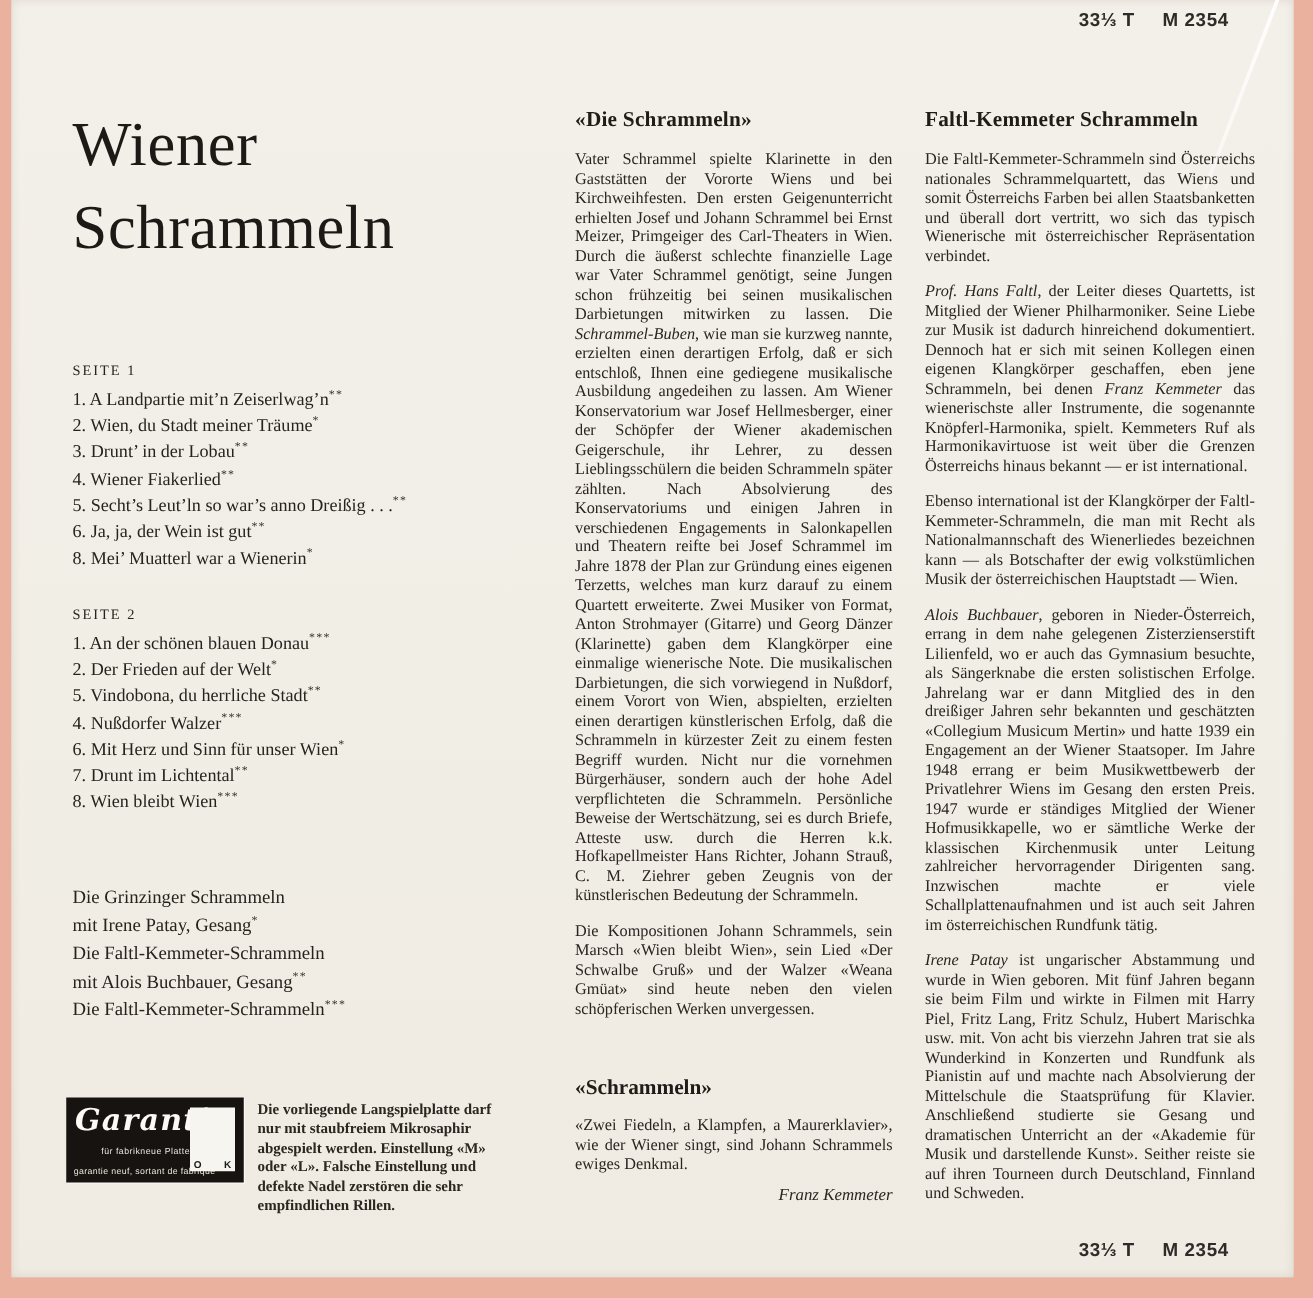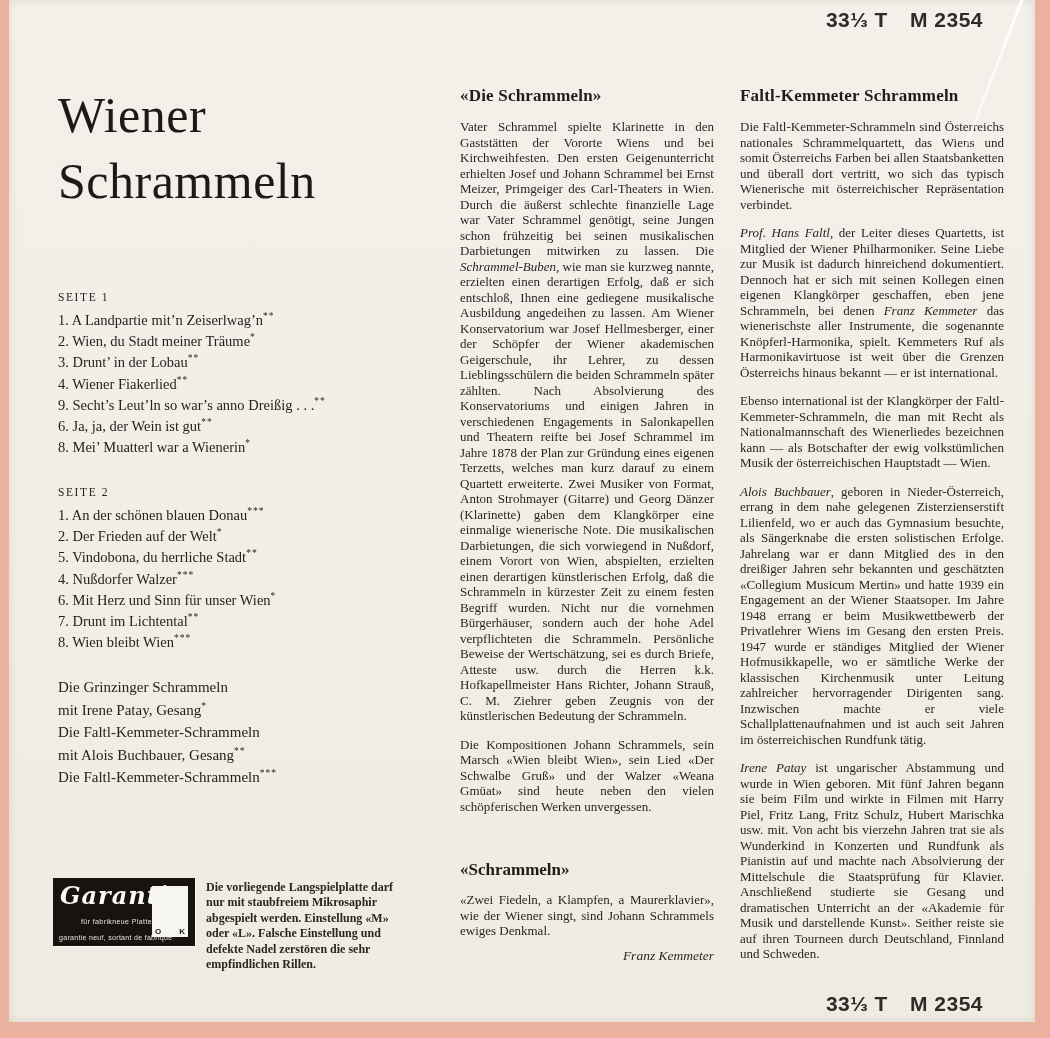--- a/index.html
+++ b/index.html
@@ -16,42 +16,42 @@
     background:linear-gradient(180deg,#f3f0ea 0%,#f1eee6 55%,#efebe2 100%);
     box-shadow:0 0 8px rgba(120,70,50,.15) inset;
   }
   .crease {
     position:absolute; right:22px; top:-12px; width:3px; height:175px;
     background:linear-gradient(180deg,rgba(255,255,255,.95),rgba(255,255,255,.45));
     transform:rotate(21deg); transform-origin:top center; z-index:5;
   }
   .catalog {
     position:absolute; font-family:"Liberation Sans", sans-serif;
-    font-weight:bold; font-size:21px; color:#2e2b28; letter-spacing:.5px;
+    font-weight:bold; font-size:15px; color:#2e2b28; letter-spacing:.5px;
   }
   .catalog-top { top:8px; right:52px; }
   .catalog-bottom { top:992px; right:52px; }
   .catnum { margin-left:22px; }
 
   .album-title {
     position:absolute; left:49px; top:82px;
     font-size:50px; line-height:66px; color:#1d1916; letter-spacing:.5px;
   }
   .side-label {
     position:absolute; left:49px; font-size:11.5px; letter-spacing:1.6px;
     color:#26221e; font-weight:normal;
   }
   .side1-label { top:291px; }
   .side2-label { top:486px; }
   .tracklist { position:absolute; left:49px; font-size:14.5px; line-height:17.4px; color:#26221e; }
   .tracklist-1 { top:308px; }
   .tracklist-2 { top:503px; }
   .track sup, .credit sup { font-size:9.5px; vertical-align:super; letter-spacing:1px; }
 
-  .credits { position:absolute; left:49px; top:674px; font-size:15px; line-height:18.6px; color:#26221e; }
+  .credits { position:absolute; left:49px; top:705px; font-size:15px; line-height:18.6px; color:#26221e; }
 
   .garantie-row { position:absolute; left:44px; top:876px; width:360px; height:100px; }
   .gbox {
     position:absolute; left:0; top:2px; width:142px; height:68px;
     background:#161310; color:#f4f1ea; overflow:hidden;
     box-shadow:1px 1px 0 rgba(255,255,255,.6);
   }
   .g-script {
     position:absolute; left:7px; top:3px;
     font-family:"DejaVu Serif", serif; font-style:italic; font-weight:bold;
@@ -101,21 +101,21 @@
     <span>Wiener</span><br>
     <span>Schrammeln</span>
   </div>
 
   <div class="side-label side1-label">SEITE 1</div>
   <div class="tracklist tracklist-1">
     <div class="track"><span>1. A Landpartie mit’n Zeiserlwag’n</span><sup>**</sup></div>
     <div class="track"><span>2. Wien, du Stadt meiner Träume</span><sup>*</sup></div>
     <div class="track"><span>3. Drunt’ in der Lobau</span><sup>**</sup></div>
     <div class="track"><span>4. Wiener Fiakerlied</span><sup>**</sup></div>
-    <div class="track"><span>9. Secht’s Leut’ln so war’s anno Dreißig . . .</span><sup>**</sup></div>
+    <div class="track"><span>5. Secht’s Leut’ln so war’s anno Dreißig . . .</span><sup>**</sup></div>
     <div class="track"><span>6. Ja, ja, der Wein ist gut</span><sup>**</sup></div>
     <div class="track"><span>8. Mei’ Muatterl war a Wienerin</span><sup>*</sup></div>
   </div>
 
   <div class="side-label side2-label">SEITE 2</div>
   <div class="tracklist tracklist-2">
     <div class="track"><span>1. An der schönen blauen Donau</span><sup>***</sup></div>
     <div class="track"><span>2. Der Frieden auf der Welt</span><sup>*</sup></div>
     <div class="track"><span>5. Vindobona, du herrliche Stadt</span><sup>**</sup></div>
     <div class="track"><span>4. Nußdorfer Walzer</span><sup>***</sup></div>

